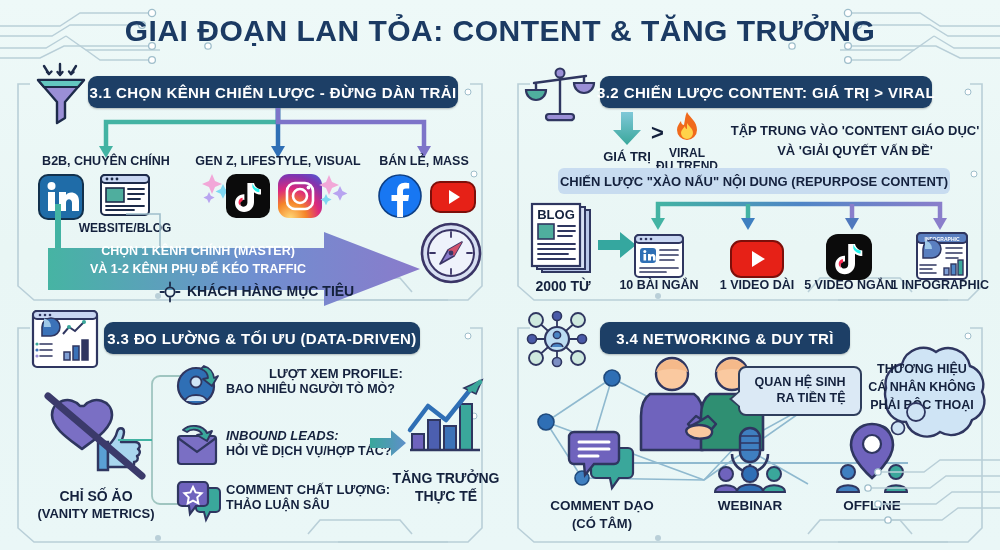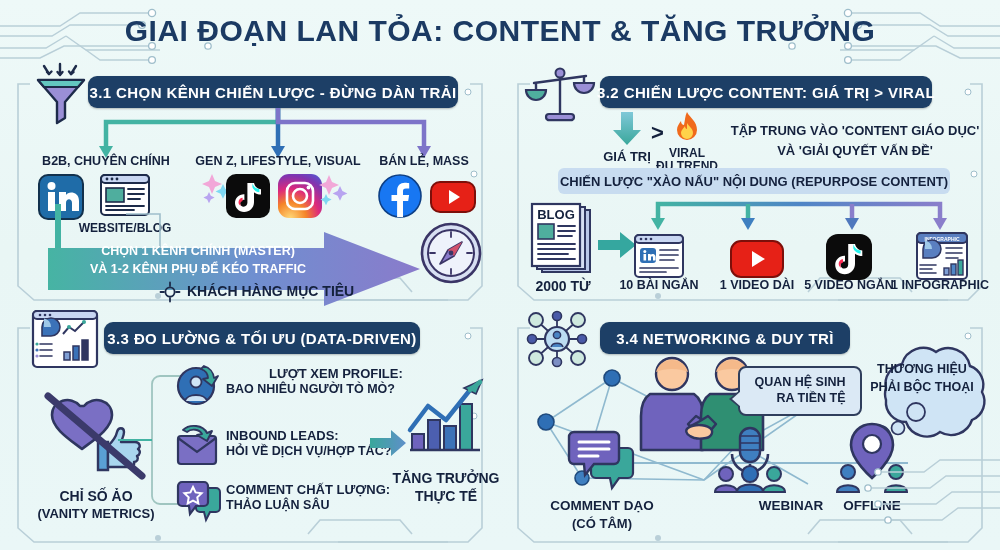--- a/index.html
+++ b/index.html
@@ -500,21 +500,21 @@
     <div class="lbl" style="left:218px; top:58px; font-size:13px;padding-left:43px;">LƯỢT XEM PROFILE:</div>
     <div class="lbl reg" style="left:218px; top:74px; font-size:12.5px;">BAO NHIÊU NGƯỜI TÒ MÒ?</div>
 
     <div class="icon-wrap" style="left:168px; top:118px;">
       <svg width="46" height="40" viewBox="0 0 46 40">
         <rect x="2" y="10" width="38" height="28" rx="3" fill="#7a6fc4" stroke="#2f3660" stroke-width="2.2"></rect>
         <path d="M2 12 L21 26 L40 12" fill="none" stroke="#2f3660" stroke-width="2.2"></path>
         <path d="M7 4 a14 11 0 0 1 24 3 l5-2 -5 10 -10-6 5-1 a9 7 0 0 0-15-2Z" fill="#3aa79b" stroke="#2f3660" stroke-width="1.9" stroke-linejoin="round"></path>
       </svg>
     </div>
-    <div class="lbl" style="left:218px; top:120px; font-size:13px;">INBOUND LEADS:</div>
+    <div class="lbl" style="left:218px; top:120px; font-size:13px;font-style:italic;">INBOUND LEADS:</div>
     <div class="lbl reg" style="left:218px; top:136px; font-size:12.5px;">HỎI VỀ DỊCH VỤ/HỢP TÁC?</div>
 
     <div class="icon-wrap" style="left:168px; top:172px;">
       <svg width="46" height="44" viewBox="0 0 46 44">
         <path d="M24 8 h16 a4 4 0 0 1 4 4 v16 a4 4 0 0 1-4 4 h-6 l-4 8 -2-8 h-4 a4 4 0 0 1-4-4 V12 a4 4 0 0 1 4-4Z" fill="#3aa79b" stroke="#2f3660" stroke-width="2"></path>
         <path d="M6 2 h22 a4 4 0 0 1 4 4 v16 a4 4 0 0 1-4 4 h-8 l-6 8 -1-8 H6 a4 4 0 0 1-4-4 V6 a4 4 0 0 1 4-4Z" fill="#6f63bd" stroke="#2f3660" stroke-width="2.2"></path>
         <path d="M17 7 l2.6 5.4 6 .8 -4.3 4.2 1 6 -5.3-2.8 -5.3 2.8 1-6 -4.3-4.2 6-.8Z" fill="none" stroke="#fff" stroke-width="2"></path>
       </svg>
     </div>
     <div class="lbl" style="left:218px; top:174px; font-size:13px;">COMMENT CHẤT LƯỢNG:</div>
@@ -613,20 +613,21 @@
       </div>
     </div>
 
     <svg style="position:absolute; left:348px; top:34px;" width="132" height="122" viewBox="0 0 132 122">
       <path d="M30 46 a20 20 0 0 1 16-24 a22 22 0 0 1 34-12 a22 22 0 0 1 34 14 a20 20 0 0 1 12 26 a20 20 0 0 1-10 28 a22 22 0 0 1-32 12 a22 22 0 0 1-34-10 a20 20 0 0 1-20-22 a19 19 0 0 1 0-12Z" fill="#cfe4f5" stroke="#2f3660" stroke-width="2.4"></path>
       <circle cx="24" cy="94" r="10" fill="#cfe4f5" stroke="#2f3660" stroke-width="2.2"></circle>
       <circle cx="10" cy="112" r="6.5" fill="#cfe4f5" stroke="#2f3660" stroke-width="2"></circle>
     </svg>
     <div style="position:absolute; left:352px; top:52px; width:124px; text-align:center; font-size:12.5px; font-weight:800; color:#14213d; line-height:1.45;">
       <div>THƯƠNG HIỆU</div>
+      <div>CÁ NHÂN KHÔNG</div>
       <div>PHẢI BỘC THOẠI</div>
     </div>
 
     <svg style="position:absolute; left:100px; top:150px;" width="300" height="10" viewBox="0 0 300 10">
       <path d="M0 5 H300" stroke="#8fb9cf" stroke-width="1.8"></path>
     </svg>
 
     <div class="icon-wrap" style="left:60px; top:122px;">
       <svg width="68" height="62" viewBox="0 0 68 62">
         <path d="M28 18 h32 a5 5 0 0 1 5 5 v20 a5 5 0 0 1-5 5 h-9 l-7 10 -2-10 h-14 a5 5 0 0 1-5-5 V23 a5 5 0 0 1 5-5Z" fill="#3aa79b" stroke="#2f3660" stroke-width="2.2"></path>
@@ -648,21 +649,21 @@
         <path d="M22 28 a18 18 0 0 0 36 0" fill="none" stroke="#2f3660" stroke-width="2.6"></path>
         <path d="M40 46 V38" stroke="#2f3660" stroke-width="2.6"></path>
         <circle cx="16" cy="48" r="7" fill="#6f63bd" stroke="#2f3660" stroke-width="2"></circle>
         <path d="M5 66 c0-9 22-9 22 0Z" fill="#6f63bd" stroke="#2f3660" stroke-width="2"></path>
         <circle cx="64" cy="48" r="7" fill="#3aa79b" stroke="#2f3660" stroke-width="2"></circle>
         <path d="M53 66 c0-9 22-9 22 0Z" fill="#3aa79b" stroke="#2f3660" stroke-width="2"></path>
         <circle cx="40" cy="48" r="8" fill="#2f6fb5" stroke="#2f3660" stroke-width="2.2"></circle>
         <path d="M27 66 c0-10 26-10 26 0Z" fill="#2f6fb5" stroke="#2f3660" stroke-width="2.2"></path>
       </svg>
     </div>
-    <div class="lbl center" style="left:242px; top:190px; font-size:13.5px;margin-left:41px;">WEBINAR</div>
+    <div class="lbl center" style="left:242px; top:190px; font-size:13.5px;">WEBINAR</div>
 
     <div class="icon-wrap" style="left:324px; top:114px;">
       <svg width="80" height="72" viewBox="0 0 80 72">
         <path d="M40 2 c-12 0-21 9-21 21 c0 15 21 33 21 33 c0 0 21-18 21-33 c0-12-9-21-21-21Z" fill="#6f63bd" stroke="#2f3660" stroke-width="2.6"></path>
         <circle cx="40" cy="22" r="9" fill="#fff" stroke="#2f3660" stroke-width="2.2"></circle>
         <circle cx="16" cy="50" r="7" fill="#3f7fc0" stroke="#2f3660" stroke-width="2"></circle>
         <path d="M5 70 c0-9 22-9 22 0Z" fill="#3f7fc0" stroke="#2f3660" stroke-width="2"></path>
         <circle cx="64" cy="50" r="7" fill="#3aa79b" stroke="#2f3660" stroke-width="2"></circle>
         <path d="M53 70 c0-9 22-9 22 0Z" fill="#3aa79b" stroke="#2f3660" stroke-width="2"></path>
       </svg>

